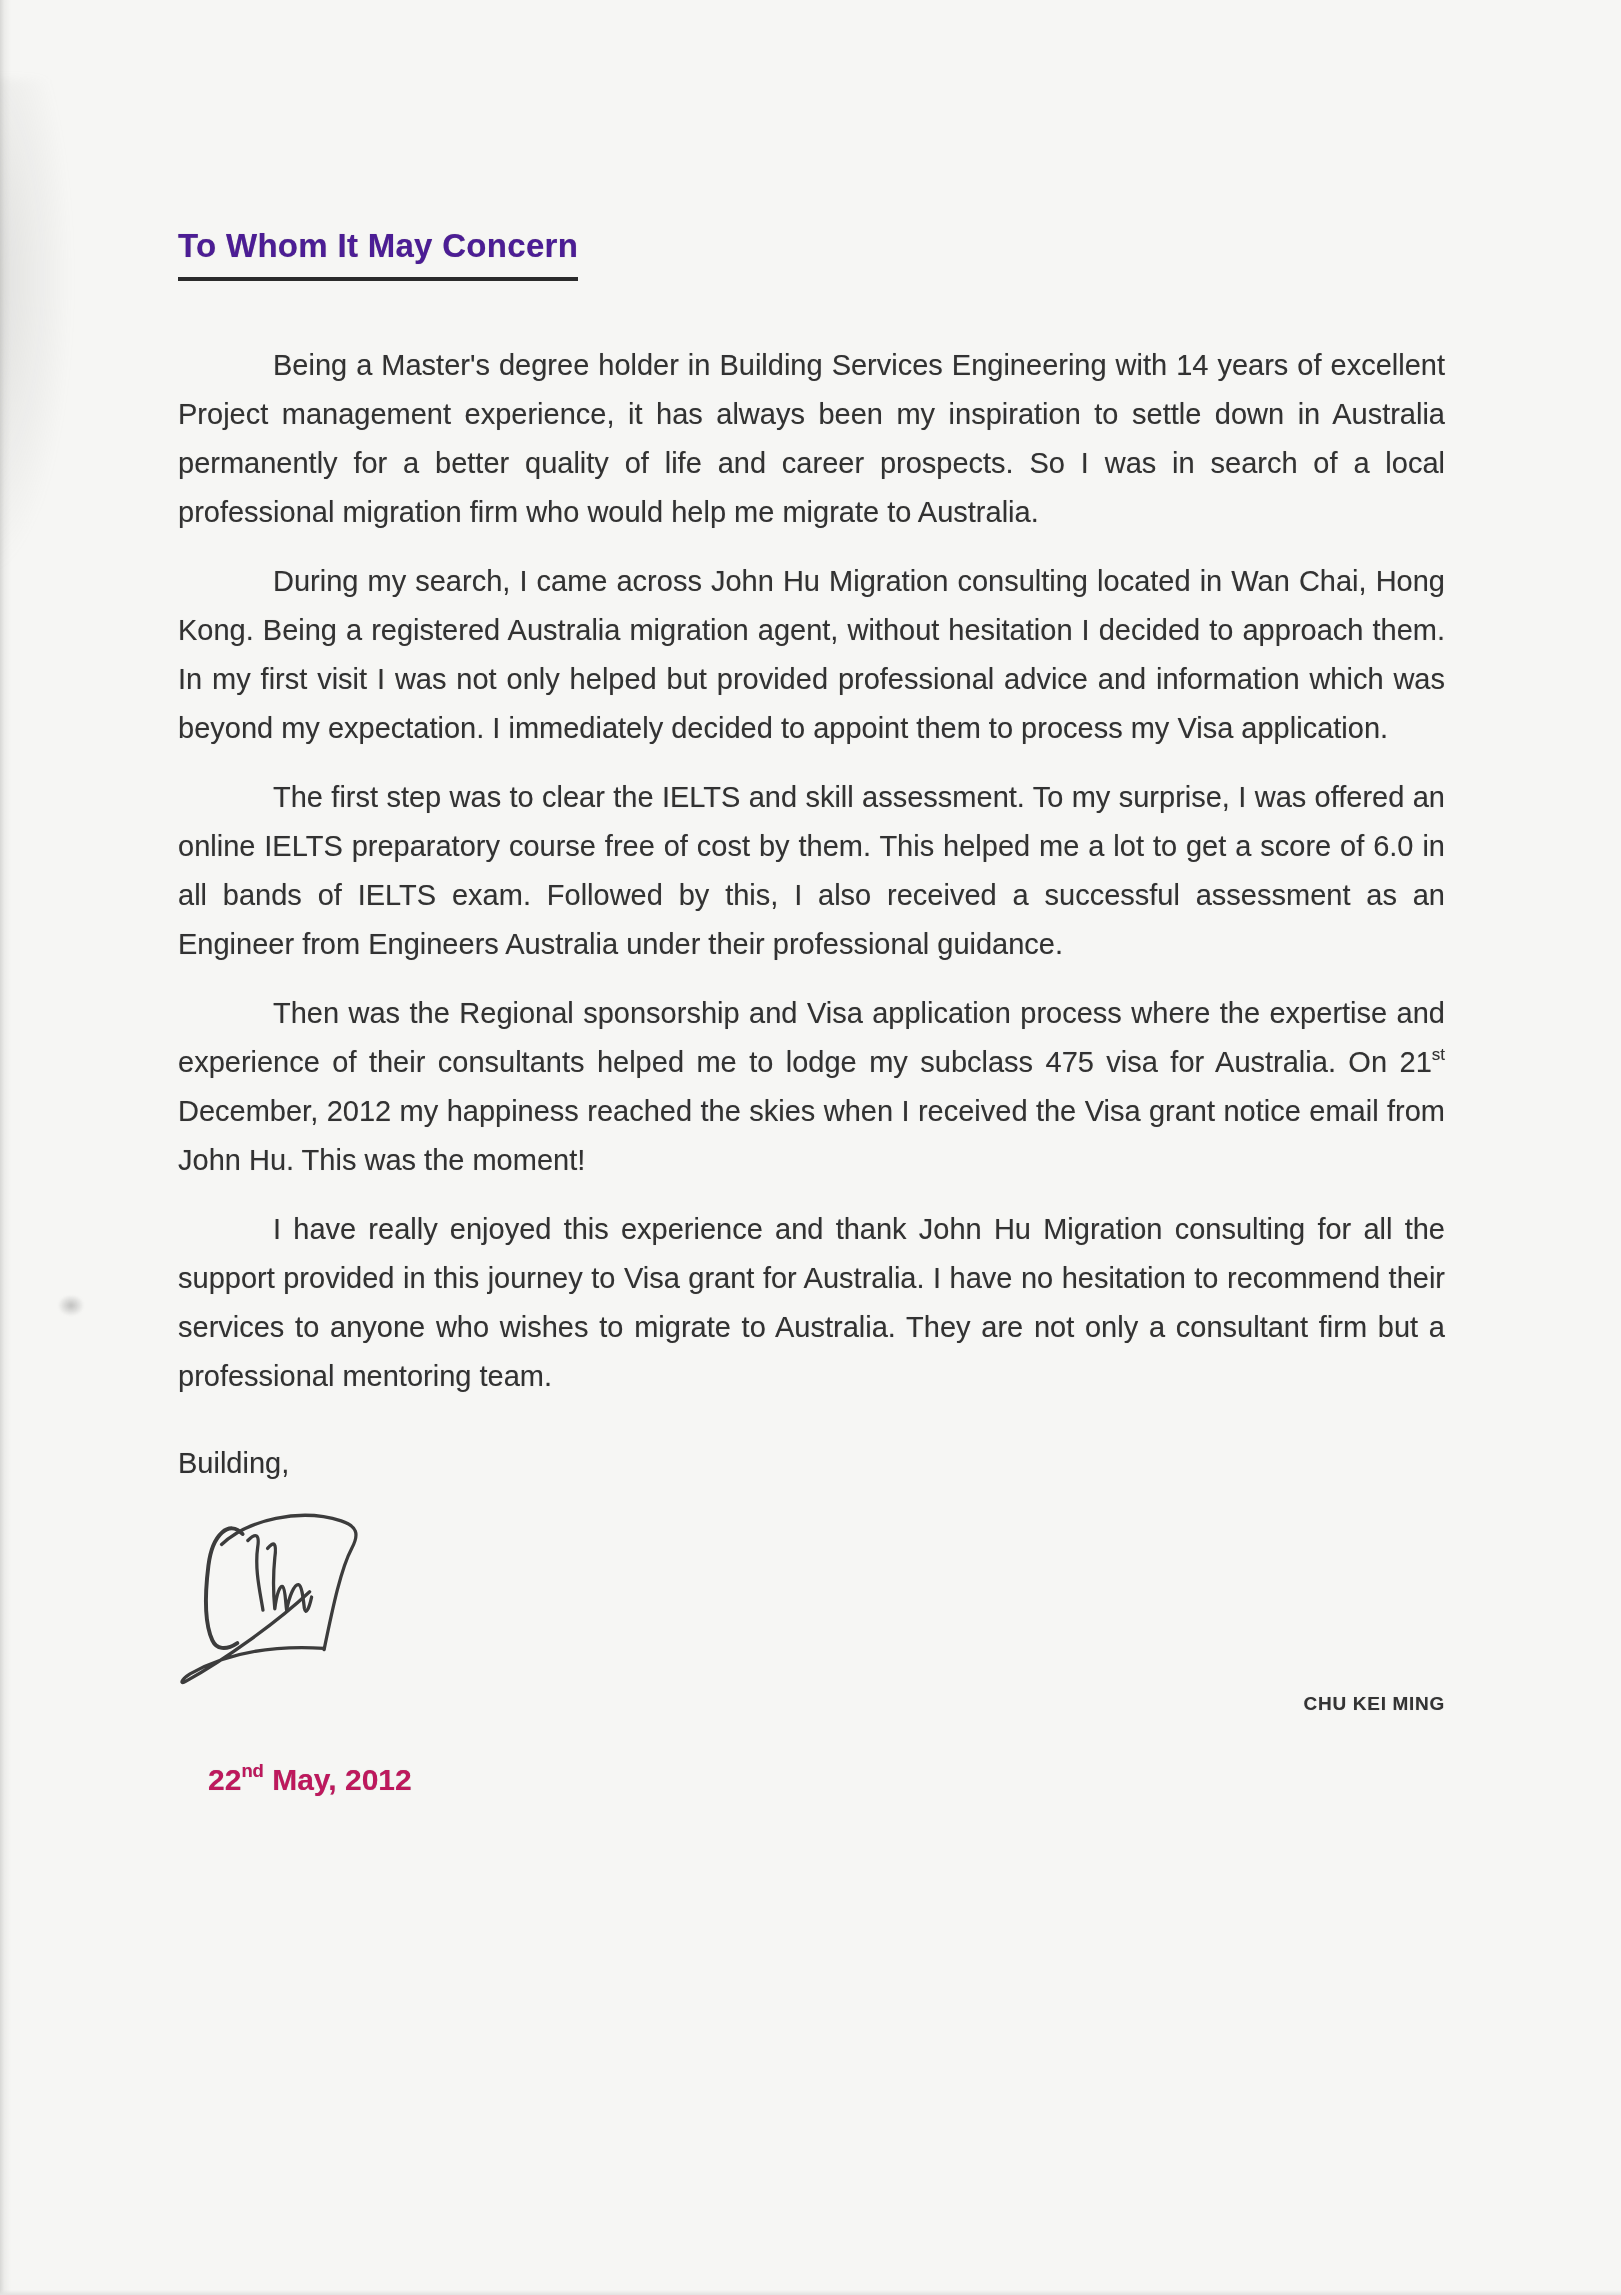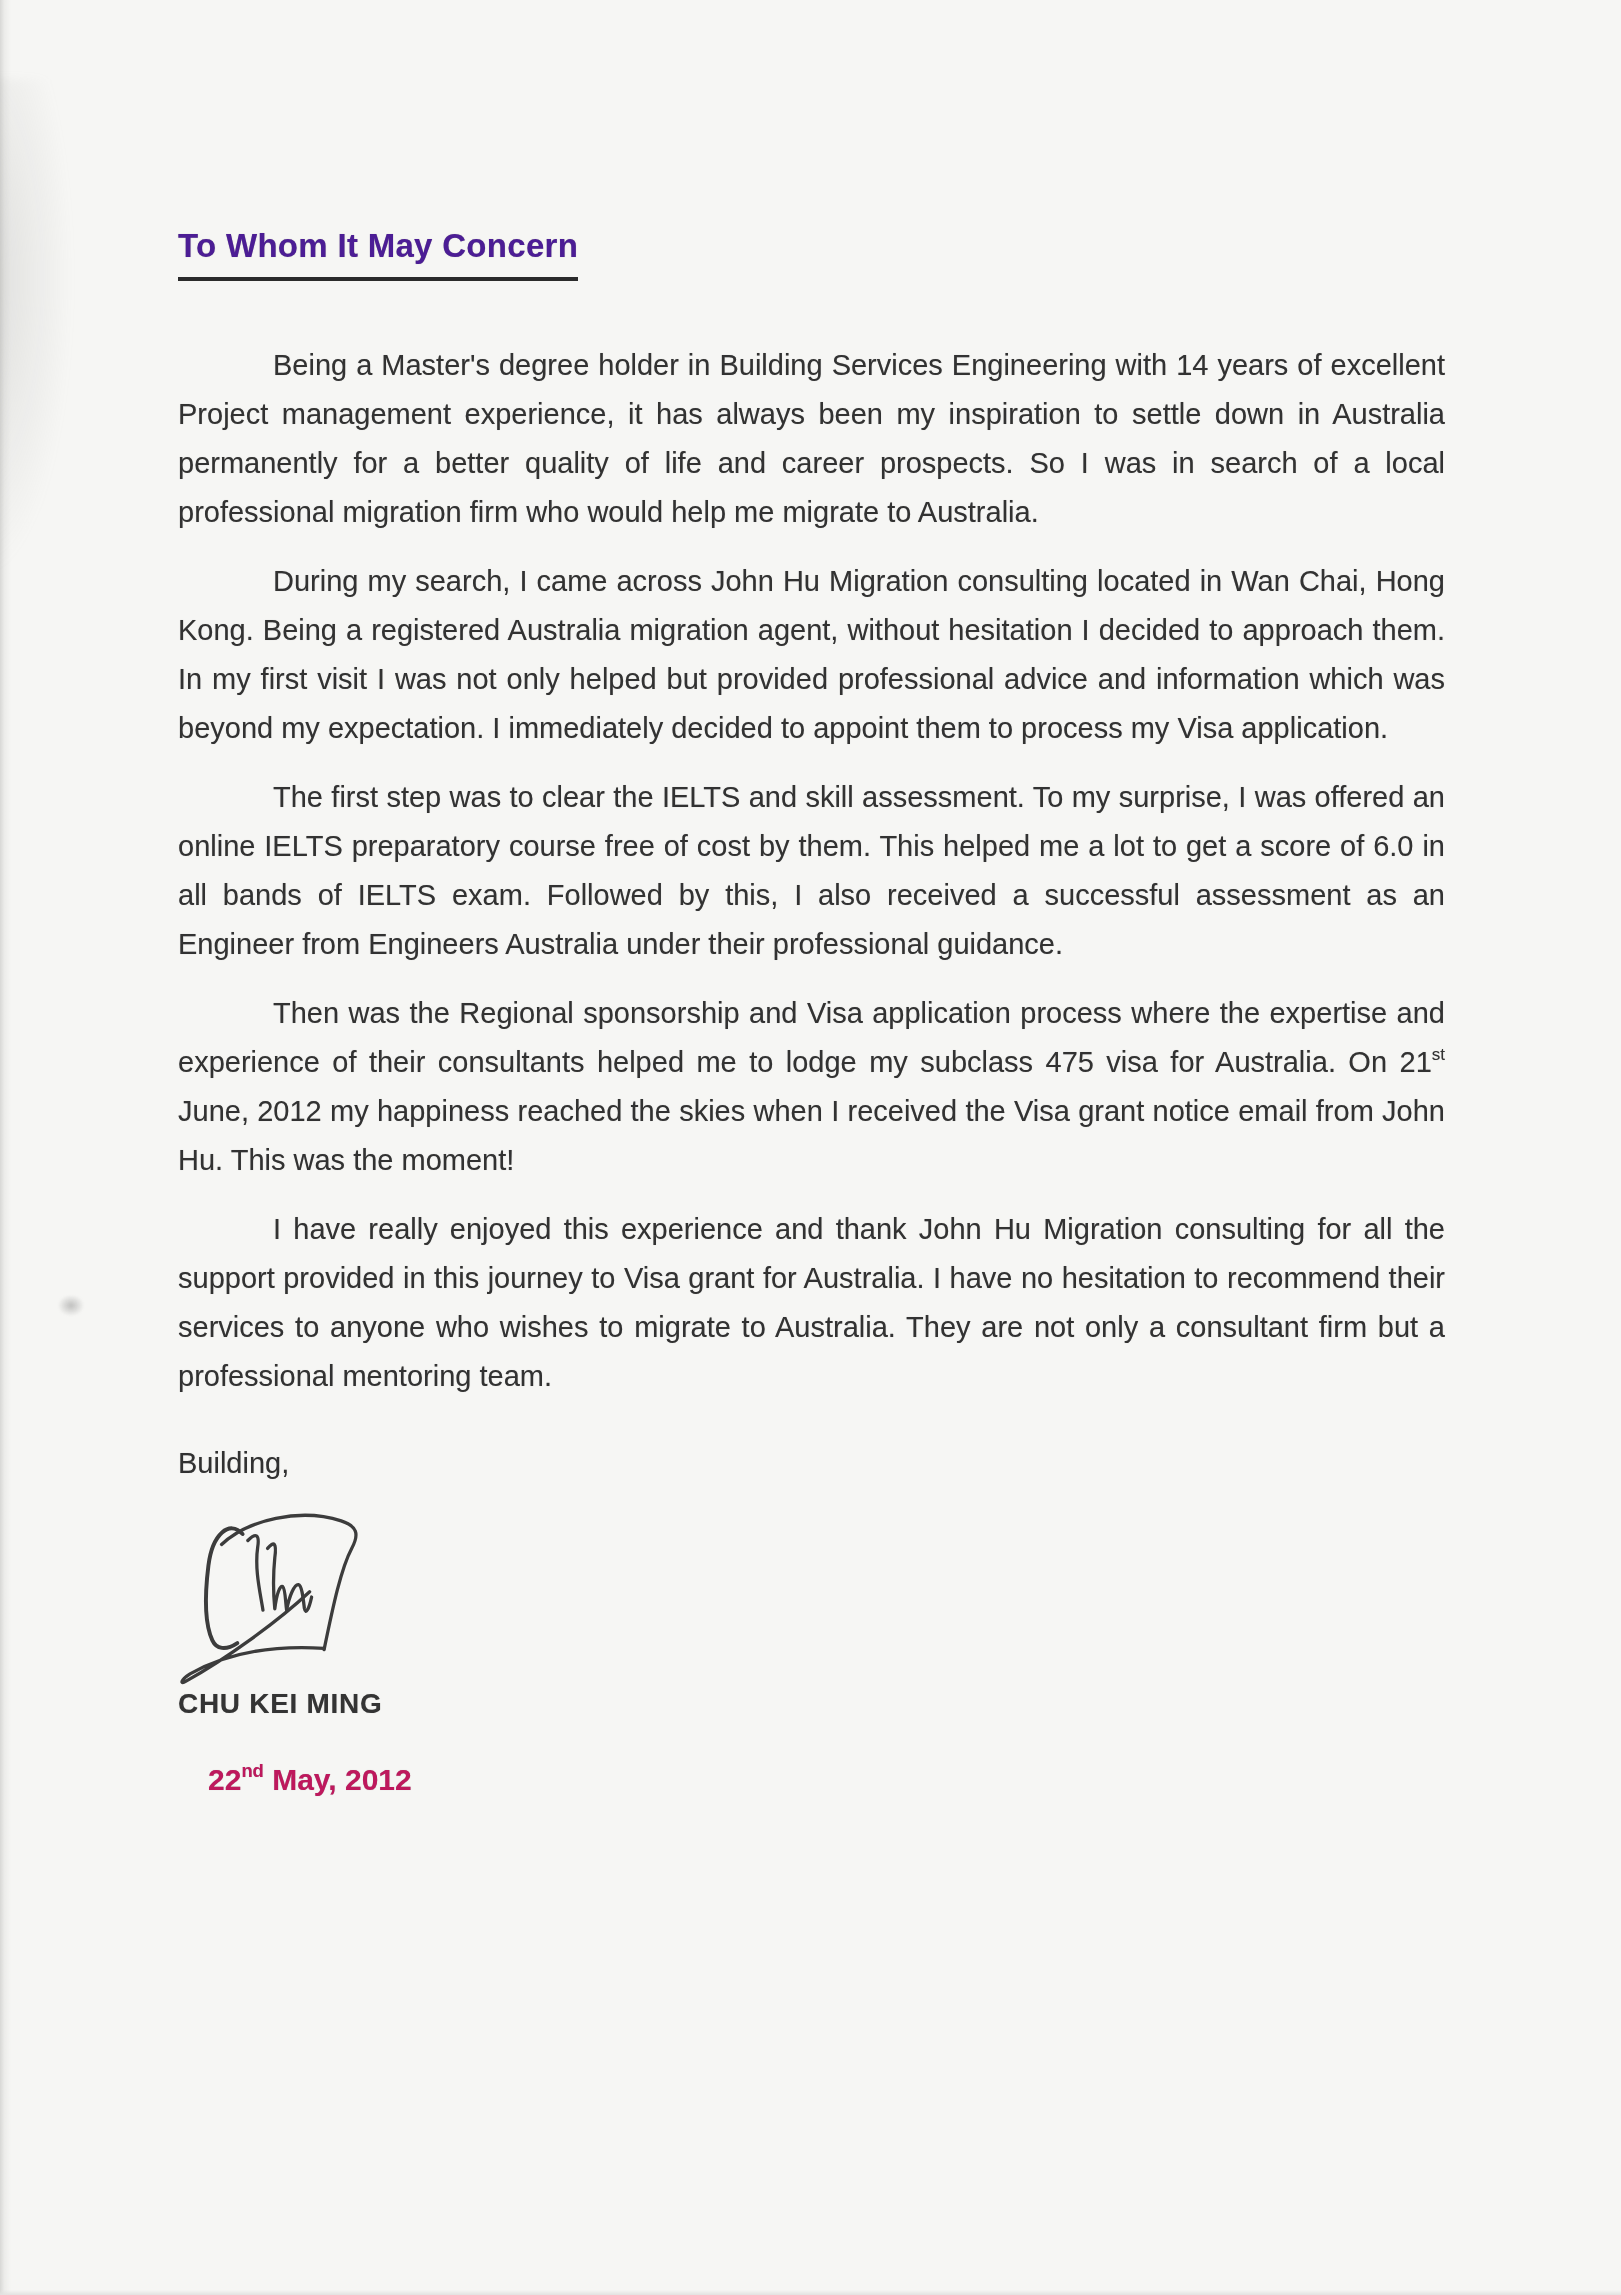--- a/index.html
+++ b/index.html
@@ -81,26 +81,27 @@
   }
   .sig-wrap svg {
     position: absolute;
     left: -9.2px;
     top: 5.3px;
     width: 276px;
     height: 237px;
     overflow: visible;
   }
   .name {
-    font-size: 28px;
+    font-size: 19px;
     line-height: 38px;
     font-weight: bold;
     color: #343434;
     letter-spacing: 0.7px;
     text-shadow: 0 0 0.7px rgba(50,50,50,0.4);
+    text-align: right;
   }
   .date {
     font-size: 30px;
     line-height: 38px;
     font-weight: bold;
     color: #be185d;
     margin-top: 38px;
     text-shadow: 0 0 0.7px rgba(50,50,50,0.4);
     margin-left: 30px;
   }
@@ -121,21 +122,21 @@
 <div class="content">
 
   <h1 class="title">To Whom It May Concern</h1>
 
   <p class="para first"><span>Being a Master's degree holder in Building Services Engineering with 14 years of excellent Project management experience, it has always been my inspiration to settle down in Australia permanently for a better quality of life and career prospects. So I was in search of a local professional migration firm who would help me migrate to Australia.</span></p>
 
   <p class="para"><span>During my search, I came across John Hu Migration consulting located in Wan Chai, Hong Kong. Being a registered Australia migration agent, without hesitation I decided to approach them. In my first visit I was not only helped but provided professional advice and information which was beyond my expectation. I immediately decided to appoint them to process my Visa application.</span></p>
 
   <p class="para"><span>The first step was to clear the IELTS and skill assessment. To my surprise, I was offered an online IELTS preparatory course free of cost by them. This helped me a lot to get a score of 6.0 in all bands of IELTS exam. Followed by this, I also received a successful assessment as an Engineer from Engineers Australia under their professional guidance.</span></p>
 
-  <p class="para"><span>Then was the Regional sponsorship and Visa application process where the expertise and experience of their consultants helped me to lodge my subclass 475 visa for Australia. On 21</span><sup class="ord">st</sup><span> June, 2012 my happiness reached the skies when I received the Visa grant notice email from John Hu.  This was the moment!</span></p>
+  <p class="para"><span>Then was the Regional sponsorship and Visa application process where the expertise and experience of their consultants helped me to lodge my subclass 475 visa for Australia. On 21</span><sup class="ord">st</sup><span> December, 2012 my happiness reached the skies when I received the Visa grant notice email from John Hu.  This was the moment!</span></p>
 
   <p class="para"><span>I have really enjoyed this experience and thank John Hu Migration consulting for all the support provided in this journey to Visa grant for Australia. I have no hesitation to recommend their services to anyone who wishes to migrate to Australia. They are not only a consultant firm but a professional mentoring team.</span></p>
 
   <div class="closing">Building,</div>
 
   <div class="sig-wrap">
     <svg viewBox="0 0 420 360" aria-hidden="true">
       <g fill="none" stroke="#3c3c3c" stroke-linecap="round" stroke-linejoin="round">
 
         <path stroke-width="6" d="M112,62 C92,40 66,62 60,110 C54,158 55,200 66,224 C72,237 86,240 104,228"></path>

